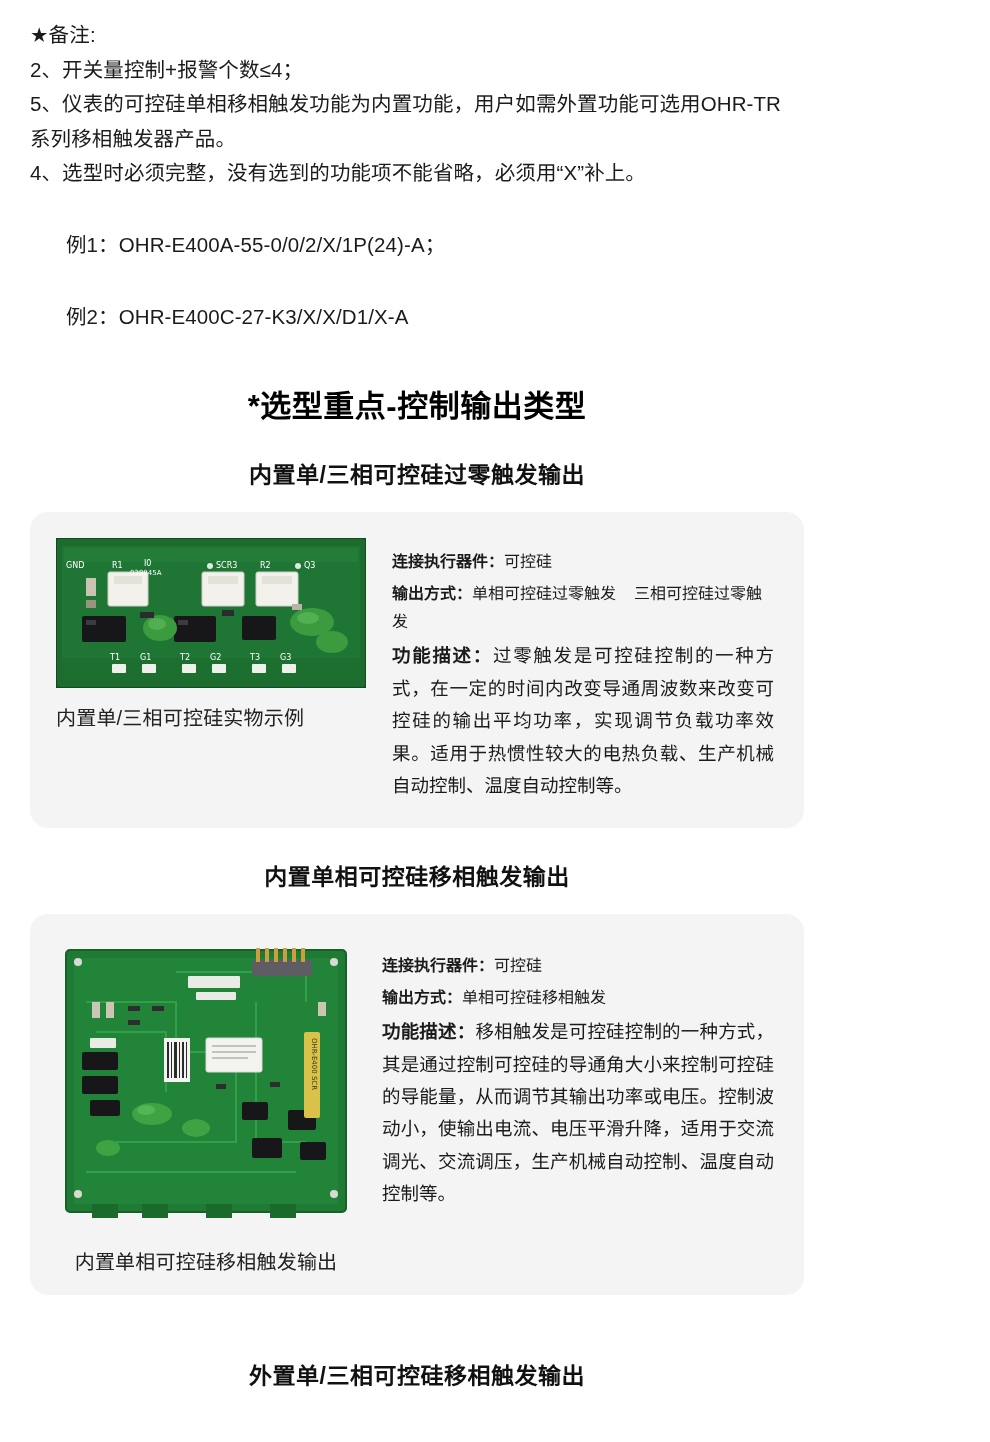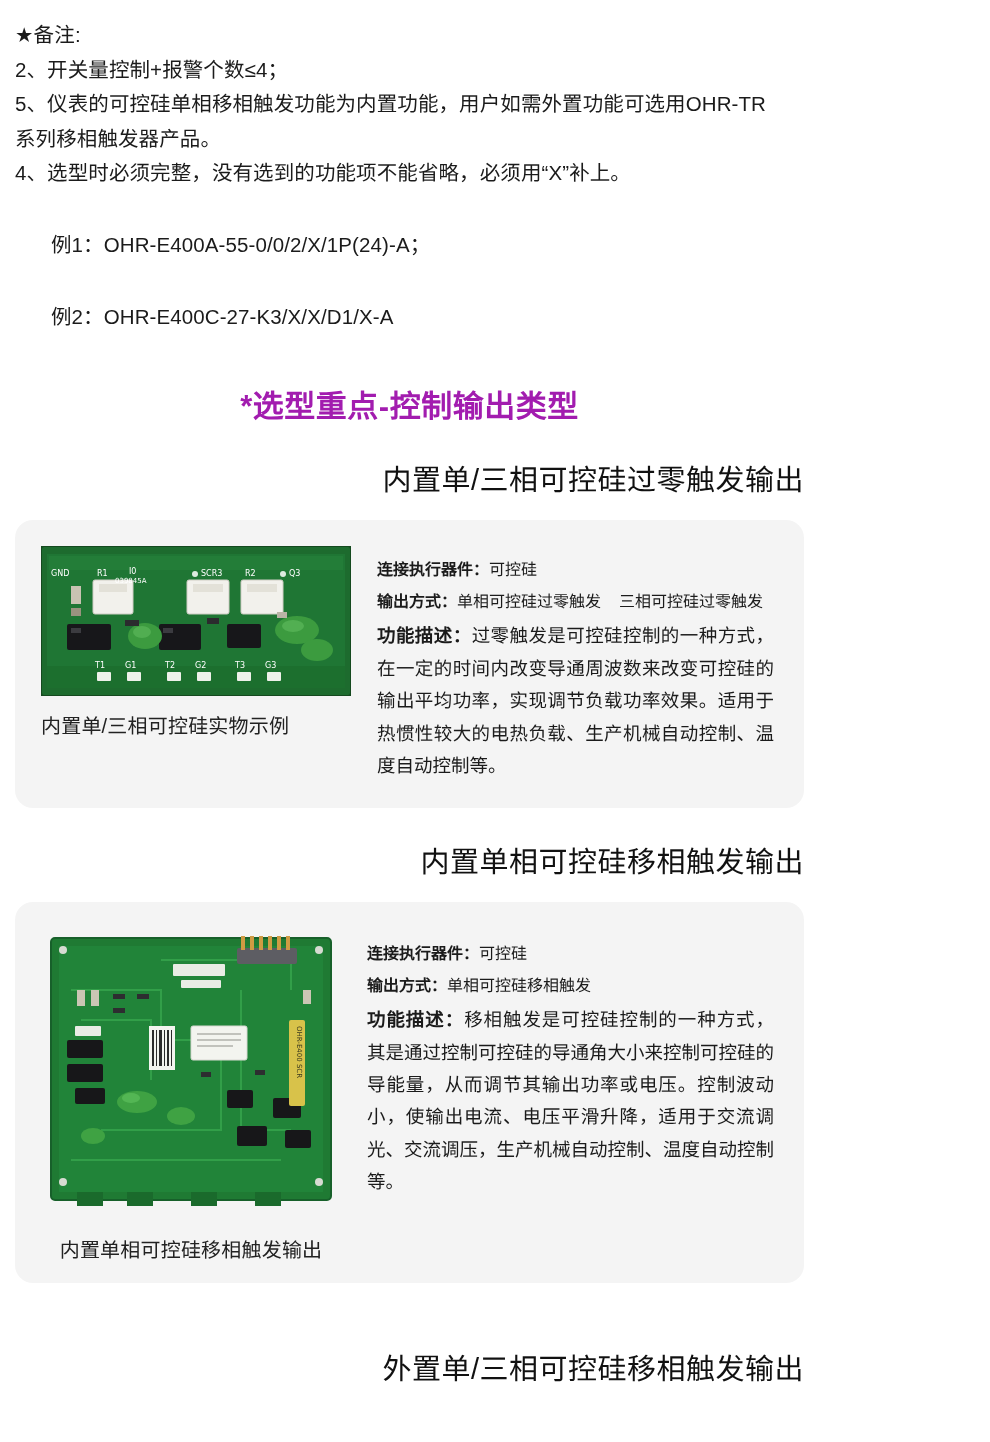--- a/index.html
+++ b/index.html
@@ -12,21 +12,21 @@
     background: #ffffff;
     font-family: "Liberation Sans", "DejaVu Sans", sans-serif;
     color: #1d1d1d;
     -webkit-font-smoothing: antialiased;
   }
   .page {
     position: relative;
     width: 834px;
     min-height: 1442px;
     box-sizing: border-box;
-    padding: 18px 30px 0 15px;
+    padding: 18px 30px 0 30px;
   }
 
   
   .notes {
     font-size: 20.5px;
     line-height: 1.62;
     color: #1b1b1b;
   }
   .notes-title {
     font-size: 20.5px;
@@ -43,26 +43,26 @@
     margin-top: 39px;
   }
 
   
   .section-title {
     text-align: center;
     font-size: 31px;
     font-weight: bold;
     letter-spacing: .5px;
     margin: 48px 0 0 0;
-    color: #a21caf;
+    color: #000000;
   }
   .sub-title {
-    text-align: right;
-    font-size: 29px;
-    font-weight: normal;
+    text-align: center;
+    font-size: 23px;
+    font-weight: bold;
     letter-spacing: .5px;
     margin: 30px 0 0 0;
     color: #111;
   }
   .sub-title.bottom {
     margin-top: 62px;
   }
 
   
   .card {

